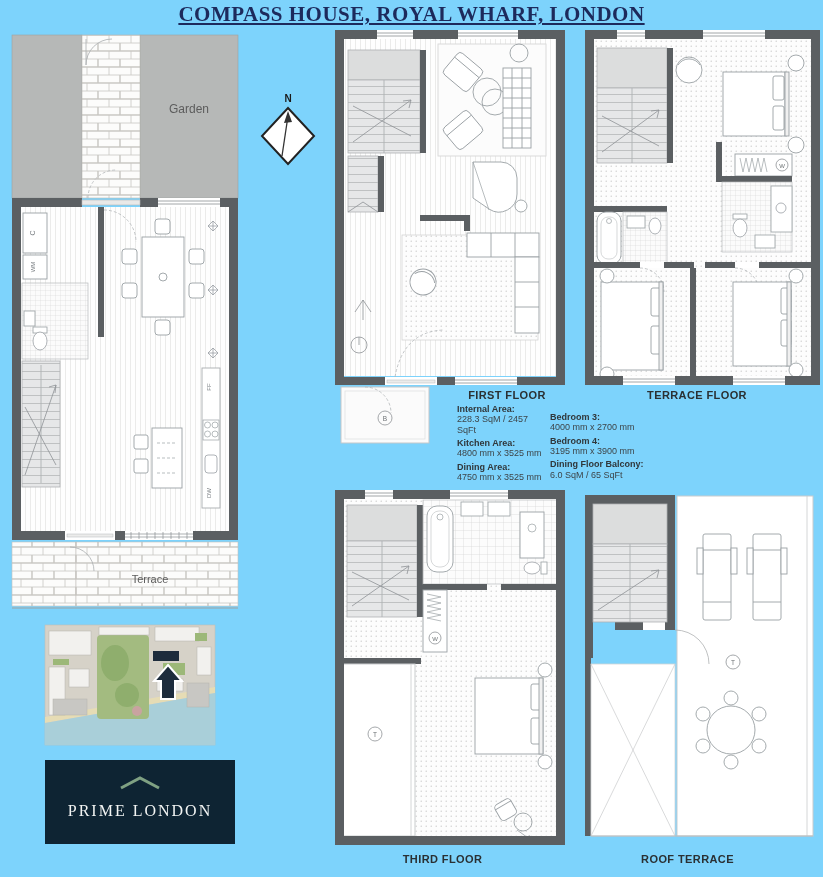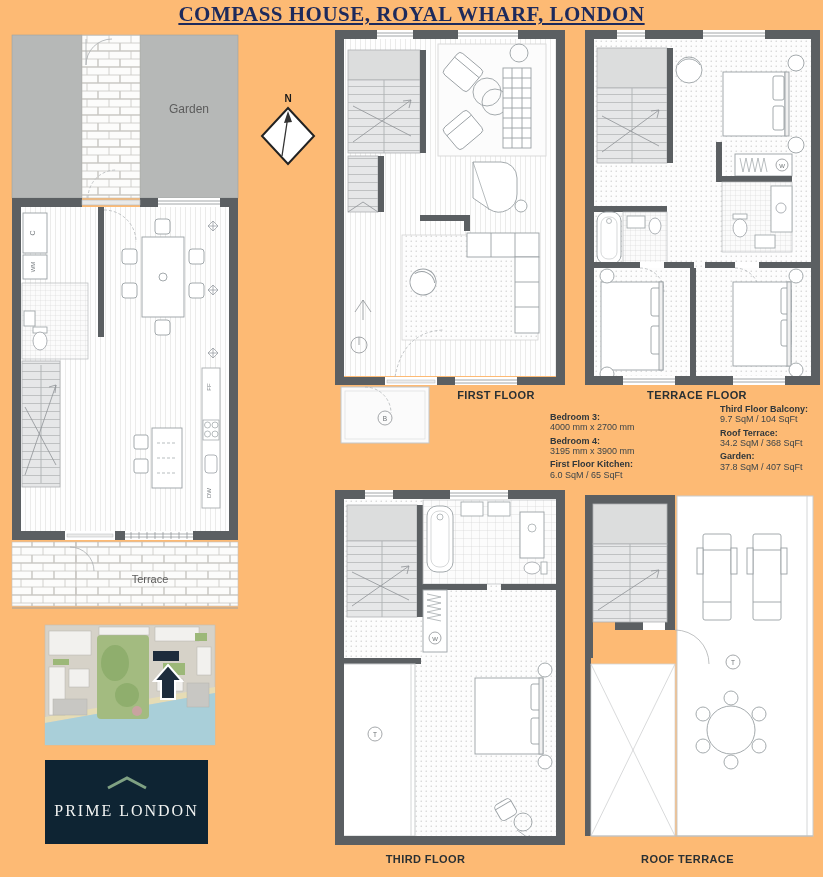--- a/index.html
+++ b/index.html
@@ -1,27 +1,27 @@
 <!DOCTYPE html>
 <html><head>
 <meta charset="utf-8">
 <style>
   html,body{margin:0;padding:0;background:#fff;}
-  .page{position:relative;width:823px;height:877px;background:#fdba74;overflow:hidden;
+  .page{position:relative;width:823px;height:877px;background:#7dd3fc;overflow:hidden;
         font-family:"Liberation Sans",sans-serif;}
   .title{position:absolute;top:2px;left:0;right:0;text-align:center;
          font-family:"Liberation Serif",serif;font-weight:700;font-size:21px;
          letter-spacing:.5px;color:#1d2a5c;text-decoration:underline;}
   svg text{font-family:"Liberation Sans",sans-serif;}
   .plan-caption{position:absolute;font-weight:700;font-size:11px;color:#2a3033;
                 letter-spacing:.4px;text-align:center;}
   .spec-col{position:absolute;font-size:9px;line-height:1.15;color:#3d4549;}
   .spec-row{margin-bottom:3px;}
   .spec-label{font-weight:700;color:#30373b;}
-  .logo{position:absolute;left:45px;top:760px;width:163px;height:84px;background:#0e2433;}
+  .logo{position:absolute;left:45px;top:760px;width:190px;height:84px;background:#0e2433;}
   .logo-chevron{position:absolute;left:50%;top:16px;transform:translateX(-50%);}
   .logo-text{position:absolute;left:0;right:0;top:42px;text-align:center;color:#f2f4f3;
              font-family:"Liberation Serif",serif;font-size:16px;letter-spacing:2px;}
 </style>
 </head>
 <body>
 
 <div class="page">
 
   <div class="title">COMPASS HOUSE, ROYAL WHARF, LONDON</div>
@@ -489,53 +489,53 @@
         <rect x="118" y="38" width="22" height="12"></rect>
         <rect x="150" y="8" width="12" height="8"></rect>
       </g>
       <rect x="108" y="26" width="26" height="10" fill="#1d2c3c"></rect>
       <g>
         <path d="M123,40 L137,56 L130,56 L130,74 L116,74 L116,56 L109,56 Z" fill="#1d2c3c" stroke="#ffffff" stroke-width="2"></path>
       </g>
     </g>
   </svg>
 
-  <div class="plan-caption" style="left:441px;top:389px;width:110px;">FIRST FLOOR</div>
+  <div class="plan-caption" style="left:452px;top:389px;width:110px;">FIRST FLOOR</div>
   <div class="plan-caption" style="left:627px;top:389px;width:140px;">TERRACE FLOOR</div>
 
+  <div class="spec-col" style="left:457px;top:404px;width:92px;">
+    <div class="spec-row">
+      <div class="spec-label">Internal Area:</div>
+      <div class="spec-value">228.3 SqM / 2457 SqFt</div>
+    </div>
+    <div class="spec-row">
+      <div class="spec-label">Kitchen Area:</div>
+      <div class="spec-value">4800 mm x 3525 mm</div>
+    </div>
+    <div class="spec-row">
+      <div class="spec-label">Dining Area:</div>
+      <div class="spec-value">4750 mm x 3525 mm</div>
+    </div>
+  </div>
   <div class="spec-col" style="left:550px;top:404px;width:95px;margin-top:8px;">
     <div class="spec-row">
       <div class="spec-label">Bedroom 3:</div>
       <div class="spec-value">4000 mm x 2700 mm</div>
     </div>
     <div class="spec-row">
       <div class="spec-label">Bedroom 4:</div>
       <div class="spec-value">3195 mm x 3900 mm</div>
     </div>
     <div class="spec-row">
-      <div class="spec-label">First Floor Kitchen:</div>
+      <div class="spec-label">Dining Floor Balcony:</div>
       <div class="spec-value">6.0 SqM / 65 SqFt</div>
     </div>
   </div>
-  <div class="spec-col" style="left:720px;top:404px;width:100px;">
-    <div class="spec-row">
-      <div class="spec-label">Third Floor Balcony:</div>
-      <div class="spec-value">9.7 SqM / 104 SqFt</div>
-    </div>
-    <div class="spec-row">
-      <div class="spec-label">Roof Terrace:</div>
-      <div class="spec-value">34.2 SqM / 368 SqFt</div>
-    </div>
-    <div class="spec-row">
-      <div class="spec-label">Garden:</div>
-      <div class="spec-value">37.8 SqM / 407 SqFt</div>
-    </div>
-  </div>
-
-  <div class="plan-caption" style="left:368px;top:853px;width:115px;">THIRD FLOOR</div>
+
+  <div class="plan-caption" style="left:385px;top:853px;width:115px;">THIRD FLOOR</div>
   <div class="plan-caption" style="left:630px;top:853px;width:115px;">ROOF TERRACE</div>
 
   <div class="logo">
     <svg class="logo-chevron" width="44" height="14" viewBox="0 0 44 14">
       <polyline points="3,12 22,2 41,12" fill="none" stroke="#7fa183" stroke-width="3"></polyline>
     </svg>
     <div class="logo-text">PRIME LONDON</div>
   </div>
 
 </div>

